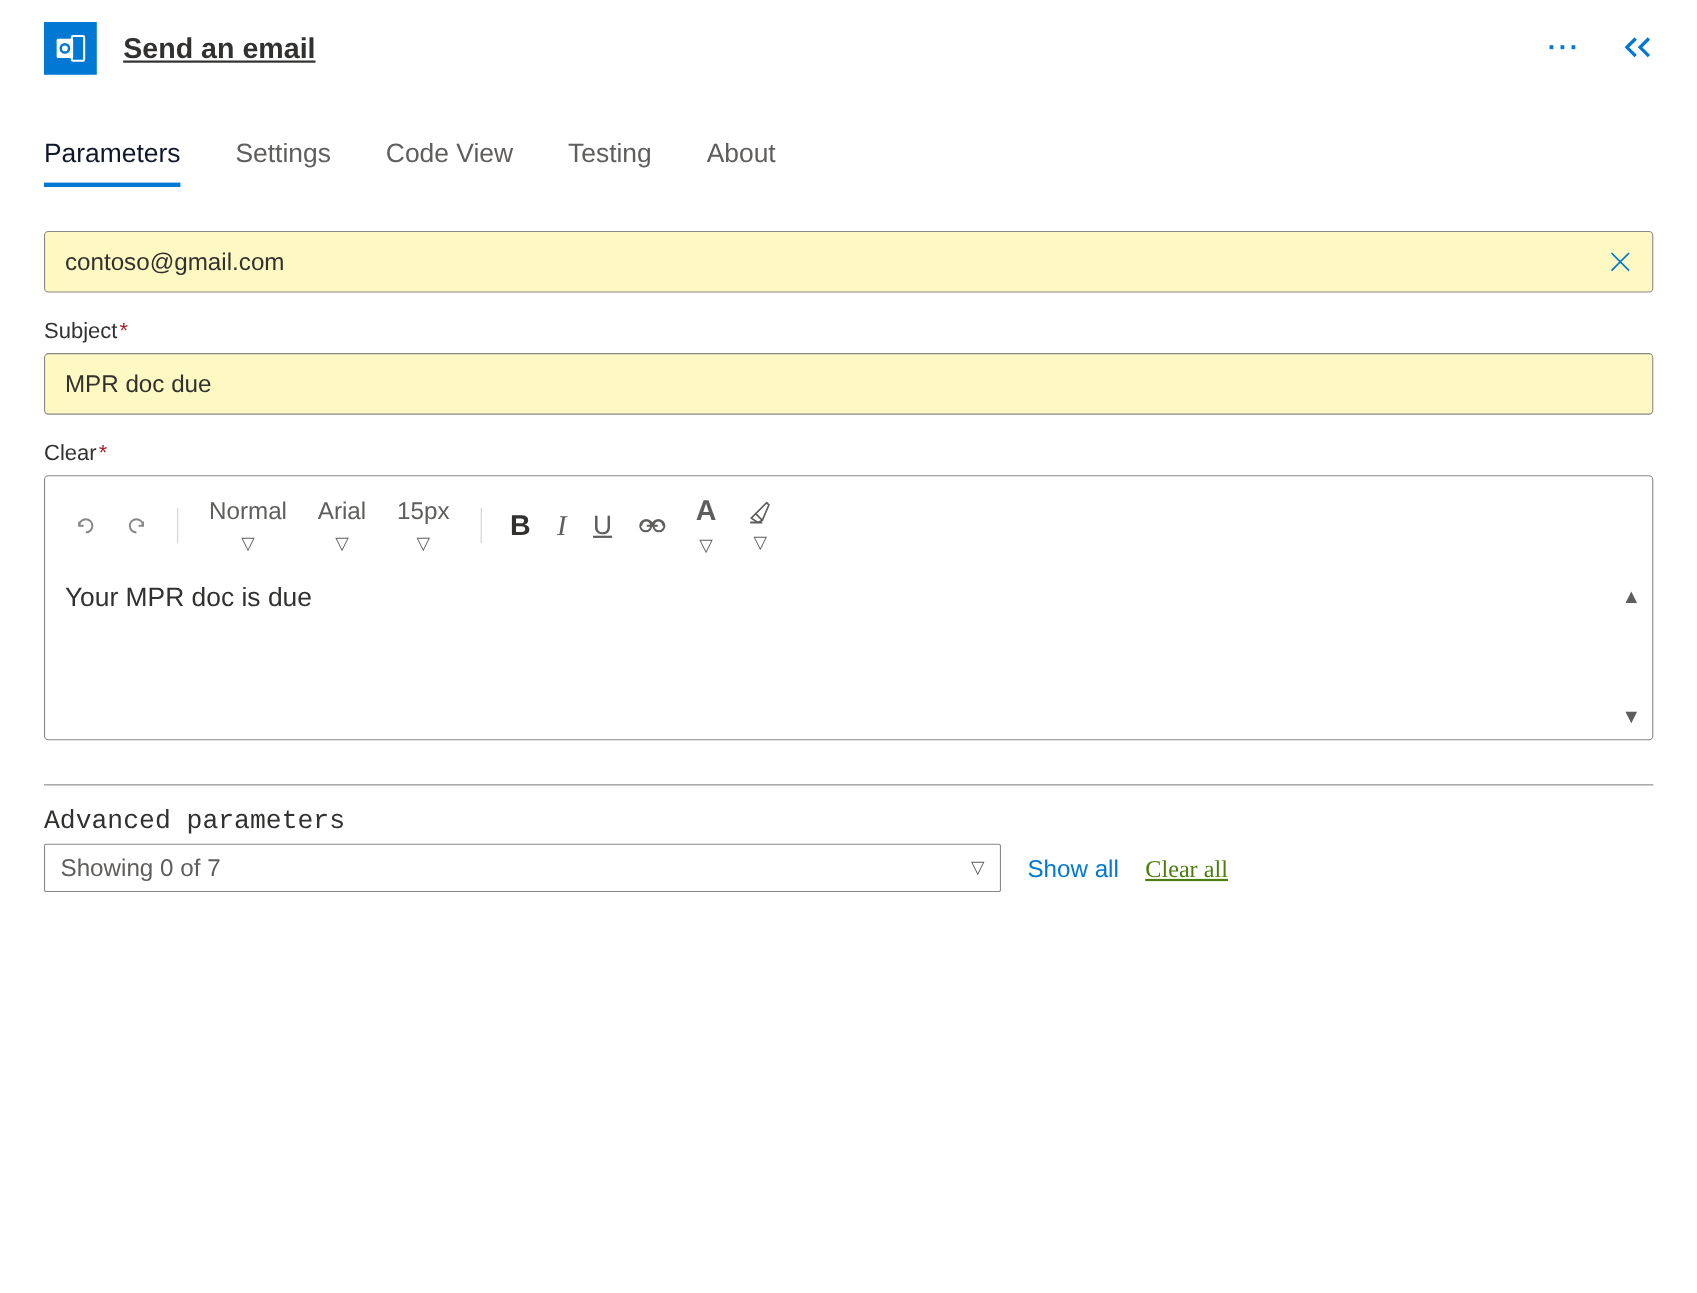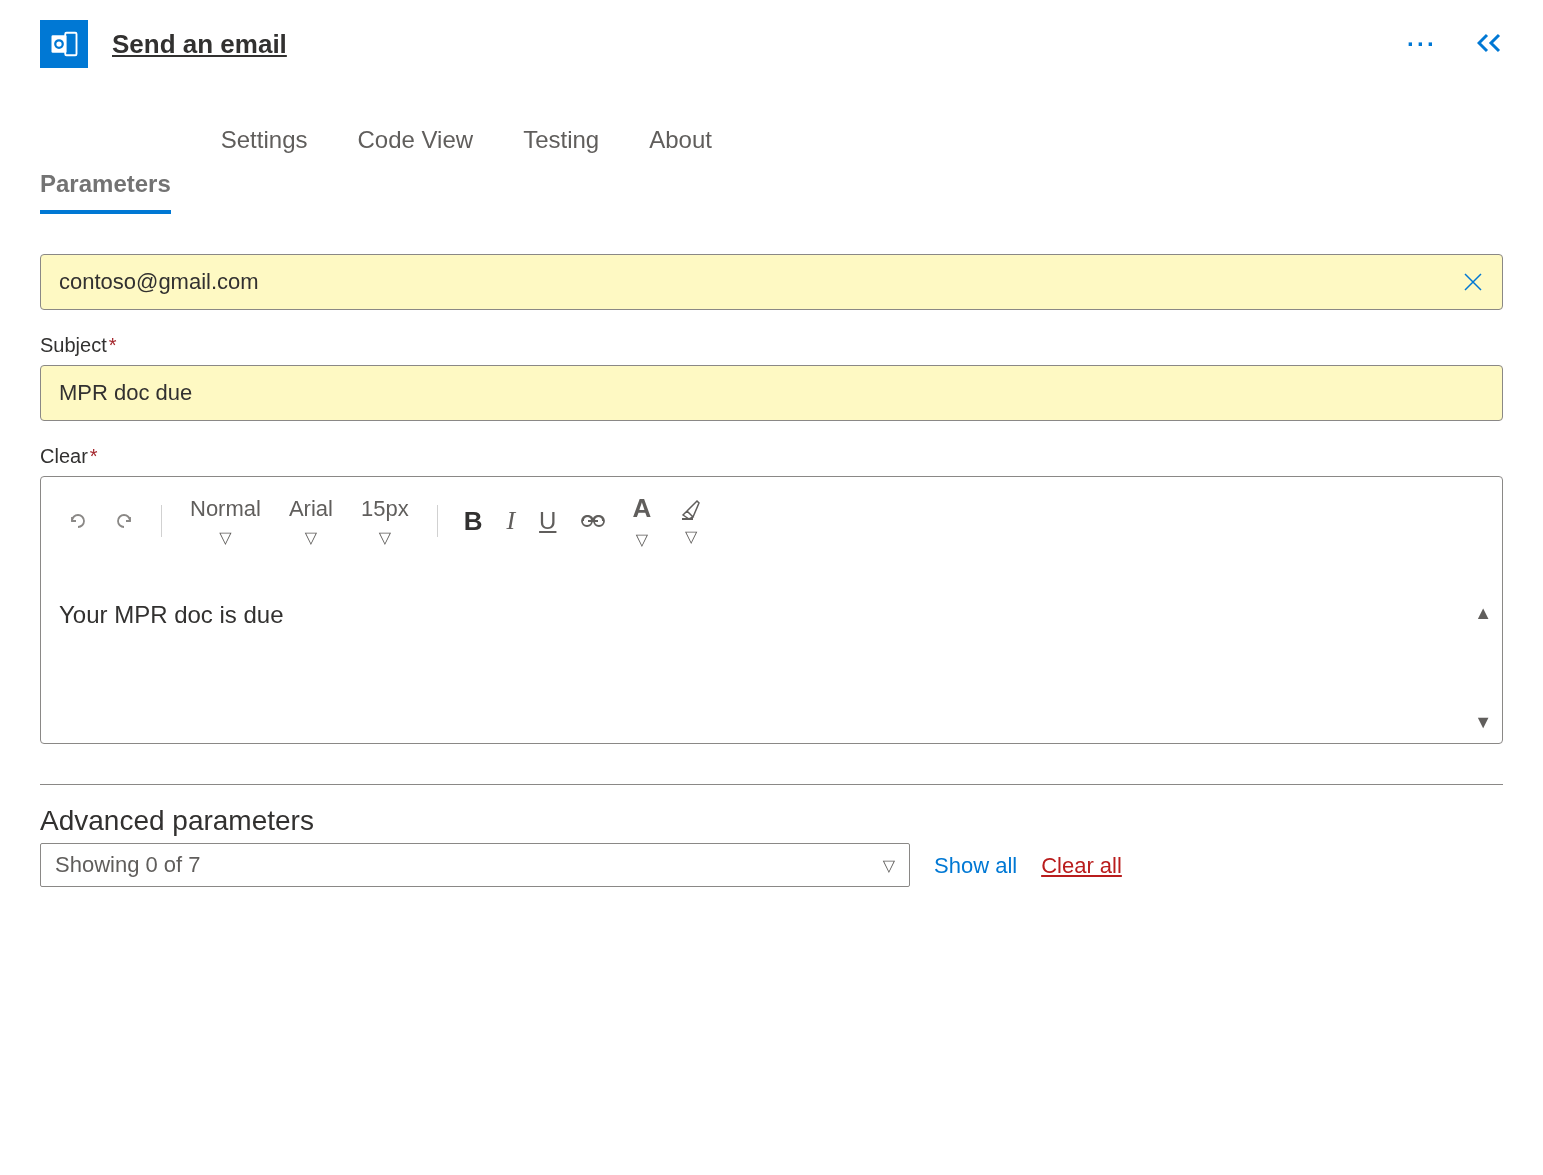--- a/index.html
+++ b/index.html
@@ -63,24 +63,23 @@
       margin-bottom: 40px;
     }
     .tab {
       font-size: 24px;
       padding: 8px 0 12px 0;
       cursor: pointer;
       color: #605e5c;
       border-bottom: 4px solid transparent;
     }
     .tab.active {
-      color: #737373;
-      font-weight: 700;
+      color: #0f172a;
+      font-weight: 400;
       border-bottom: 4px solid #0078d4;
-      margin-top: 44px;
     }
     .field-group {
       margin-bottom: 24px;
     }
     .field-label {
       font-size: 20px;
       color: #323130;
       margin-bottom: 8px;
       display: block;
     }
@@ -145,21 +144,20 @@
       margin: 0 10px;
     }
     .chevron {
       font-size: 16px;
       color: #605e5c;
     }
     .editor-body {
       position: relative;
       padding: 8px 18px 20px 18px;
       min-height: 150px;
-      margin-top: 28px;
     }
     .editor-content {
       font-size: 24px;
       color: #323130;
       outline: none;
       min-height: 120px;
     }
     .scroll-arrows {
       position: absolute;
       right: 10px;
@@ -182,24 +180,25 @@
     .advanced-section {
       display: flex;
       align-items: flex-end;
       gap: 24px;
     }
     .advanced-left {
       flex: 0 0 auto;
       width: 870px;
     }
     .advanced-label {
-      font-size: 28px;
+      font-size: 24px;
       color: #323130;
       margin-bottom: 6px;
       display: block;
+      font-family: Liberation Mono, monospace;
     }
     .select-wrapper {
       display: flex;
       align-items: center;
       justify-content: space-between;
       border: 1px solid #8a8886;
       border-radius: 2px;
       padding: 8px 14px;
       cursor: pointer;
     }
@@ -207,22 +206,23 @@
       font-size: 22px;
       color: #605e5c;
     }
     .link-btn {
       font-size: 22px;
       color: #0078d4;
       cursor: pointer;
       padding-bottom: 8px;
     }
     .link-btn.muted {
-      color: #b91c1c;
+      color: #4d7c0f;
       text-decoration: underline;
+      font-family: Liberation Serif, serif;
     }
   </style>
 </head>
 <body>
 
 <div class="header">
   <div class="header-left">
     <div class="app-icon">
       <svg width="30" height="30" viewBox="0 0 24 24" fill="none">
         <rect x="2" y="5" width="12" height="14" rx="1" fill="#ffffff"></rect>

